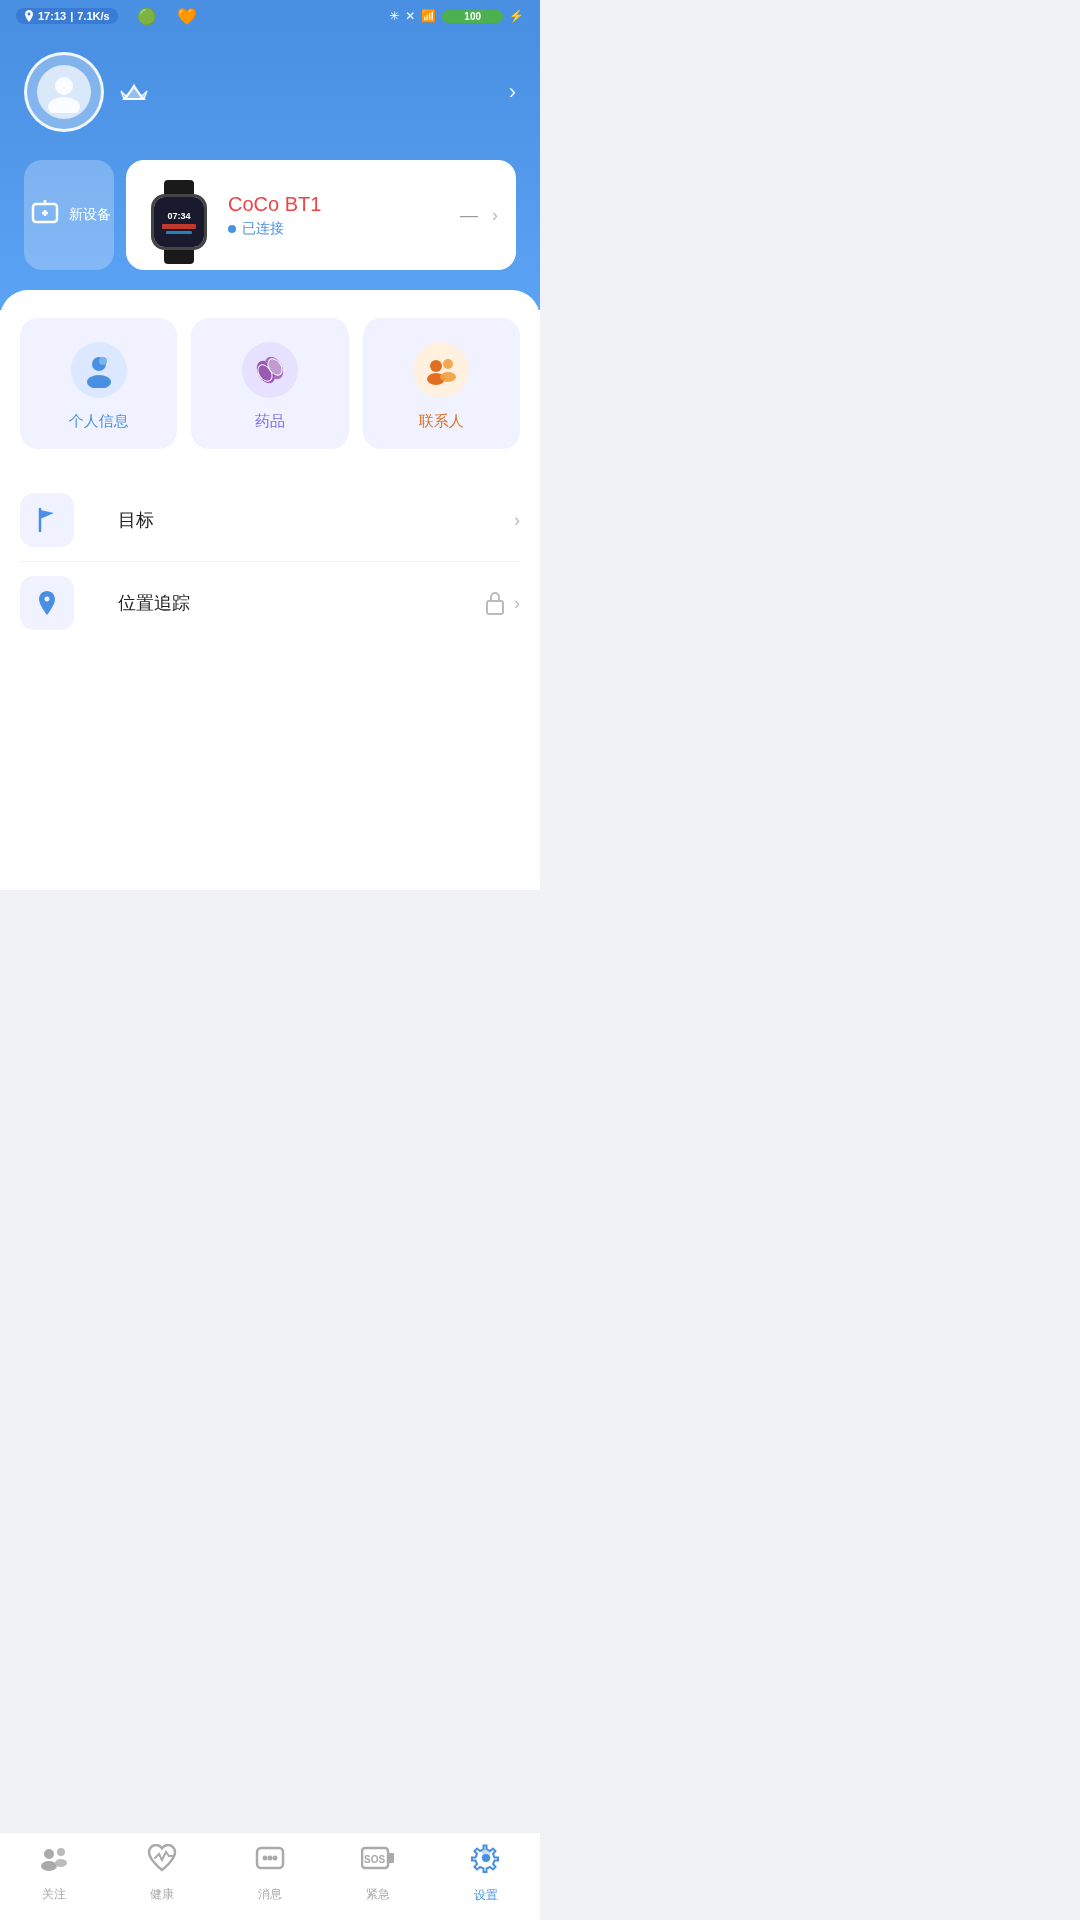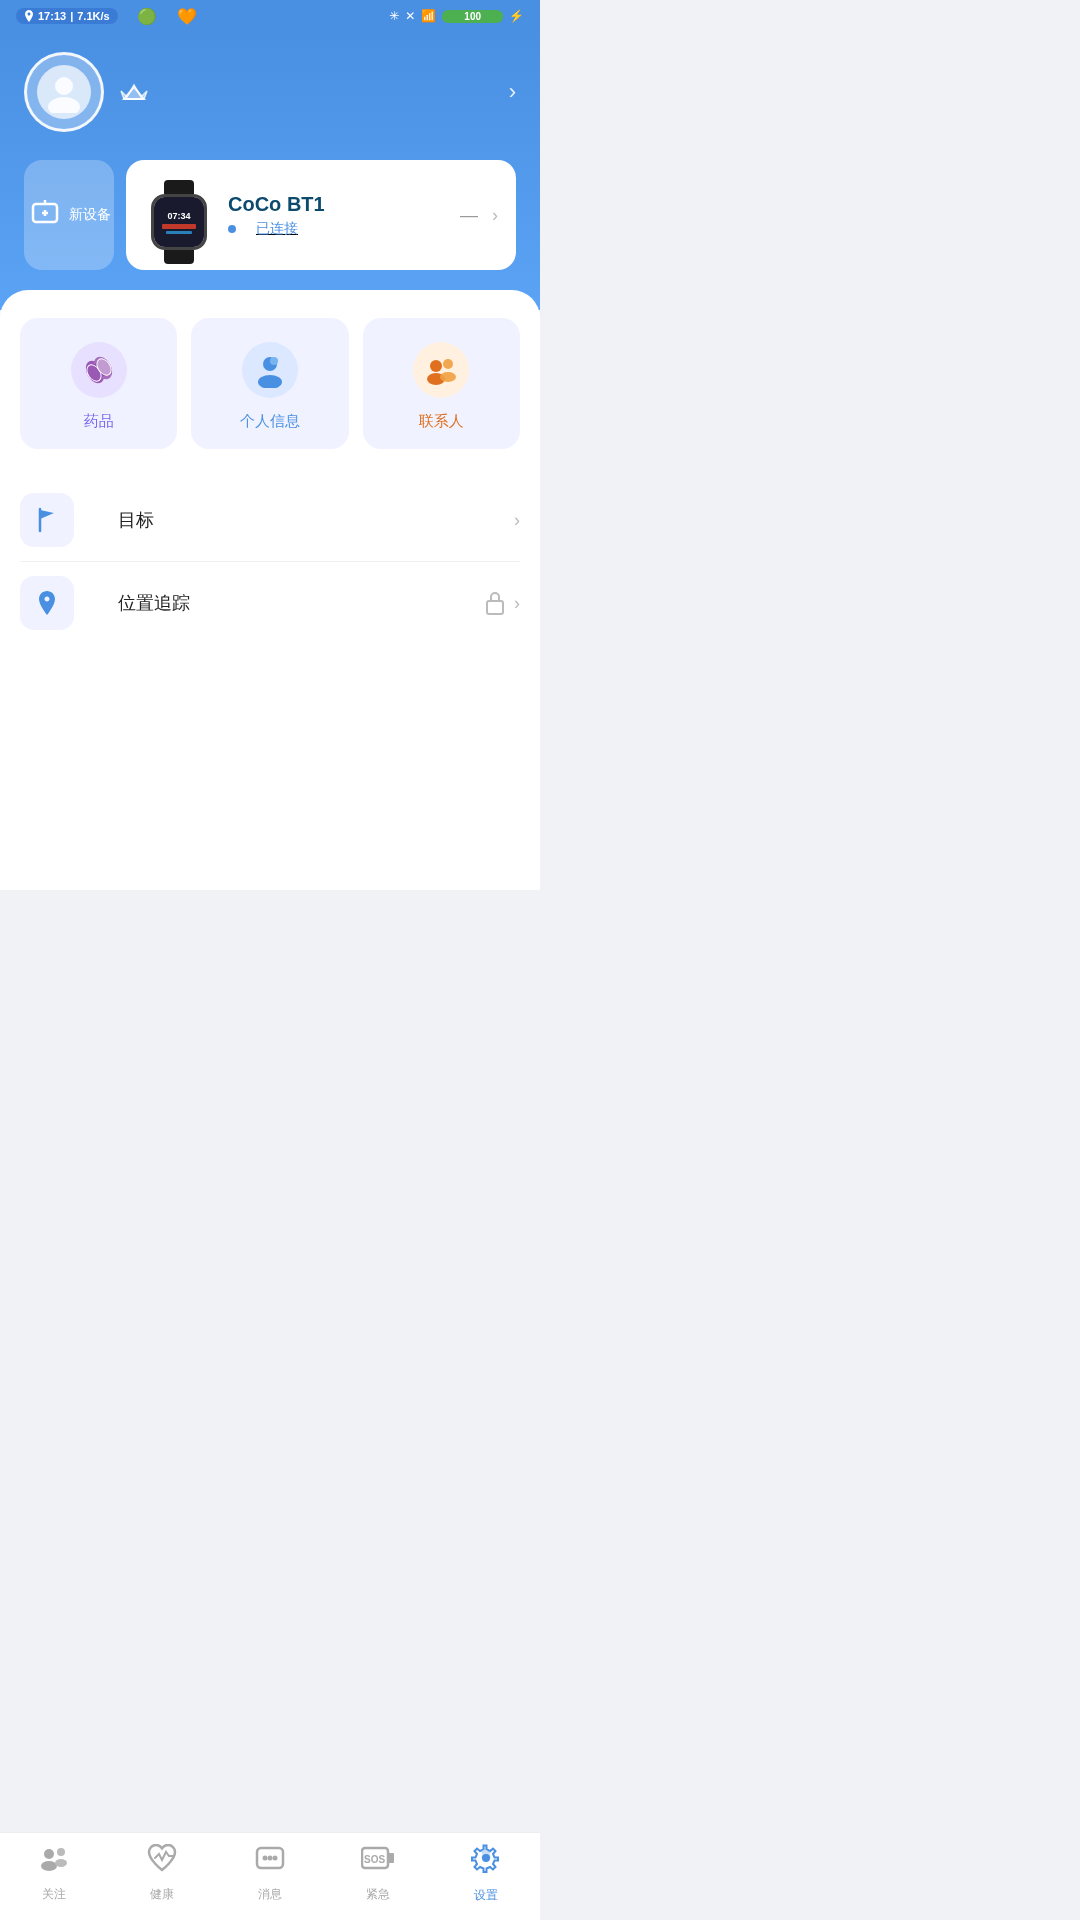--- a/index.html
+++ b/index.html
@@ -154,29 +154,28 @@
     .watch-img {
       width: 70px;
       height: 70px;
       flex-shrink: 0;
       position: relative;
     }
 
     .device-info { flex: 1; }
     .device-name {
       font-size: 20px;
-      font-weight: 700;
-      color: #0c4a6e;
+      font-weight: 400;
+      color: #ef4444;
     }
     .device-status {
       display: flex;
       align-items: center;
-      gap: 20px;
+      gap: 6px;
       margin-top: 4px;
-      text-decoration: underline;
     }
     .status-dot {
       width: 8px;
       height: 8px;
       border-radius: 50%;
       background: #4a90e2;
     }
     .device-connected-label {
       color: #4a90e2;
       font-size: 14px;
@@ -394,42 +393,42 @@
     </div>
 
   </div>
 </div>
 
 <div class="main-content content-wrapper">
 
   <div class="quick-actions">
 
     <div class="action-card">
+      <div class="action-icon-wrap" style="background:#dce8ff;">
+        <svg width="36" height="36" viewBox="0 0 36 36">
+          <circle cx="18" cy="12" r="7" fill="#4a90e2"></circle>
+          <ellipse cx="18" cy="30" rx="12" ry="7" fill="#4a90e2"></ellipse>
+          <circle cx="22" cy="9" r="4" fill="#78b4f0"></circle>
+        </svg>
+      </div>
+      <span class="action-label blue">个人信息</span>
+    </div>
+
+    <div class="action-card">
       <div class="action-icon-wrap" style="background:#e8e0ff;">
         <svg width="36" height="36" viewBox="0 0 36 36">
           <ellipse cx="14" cy="20" rx="8" ry="12" rx2="8" transform="rotate(-30 14 20)" fill="#9b59b6"></ellipse>
           <ellipse cx="22" cy="16" rx="8" ry="12" transform="rotate(-30 22 16)" fill="#a66ebb"></ellipse>
           <ellipse cx="18" cy="18" rx="10" ry="7" fill="#8e44ad" opacity="0.7"></ellipse>
 
           <ellipse cx="13" cy="21" rx="6" ry="9" transform="rotate(-35 13 21)" fill="#9b59b6" stroke="white" stroke-width="1"></ellipse>
           <ellipse cx="23" cy="15" rx="6" ry="9" transform="rotate(-35 23 15)" fill="#c39bd3" stroke="white" stroke-width="1"></ellipse>
         </svg>
       </div>
       <span class="action-label purple">药品</span>
-    </div>
-
-    <div class="action-card">
-      <div class="action-icon-wrap" style="background:#dce8ff;">
-        <svg width="36" height="36" viewBox="0 0 36 36">
-          <circle cx="18" cy="12" r="7" fill="#4a90e2"></circle>
-          <ellipse cx="18" cy="30" rx="12" ry="7" fill="#4a90e2"></ellipse>
-          <circle cx="22" cy="9" r="4" fill="#78b4f0"></circle>
-        </svg>
-      </div>
-      <span class="action-label blue">个人信息</span>
     </div>
 
     <div class="action-card">
       <div class="action-icon-wrap" style="background:#fff0e0;">
         <svg width="36" height="36" viewBox="0 0 36 36">
           <circle cx="13" cy="14" r="6" fill="#e07020"></circle>
           <ellipse cx="13" cy="27" rx="9" ry="6" fill="#e07020"></ellipse>
           <circle cx="25" cy="12" r="5" fill="#f0a040" opacity="0.9"></circle>
           <ellipse cx="25" cy="25" rx="8" ry="5" fill="#f0a040" opacity="0.9"></ellipse>
         </svg>

